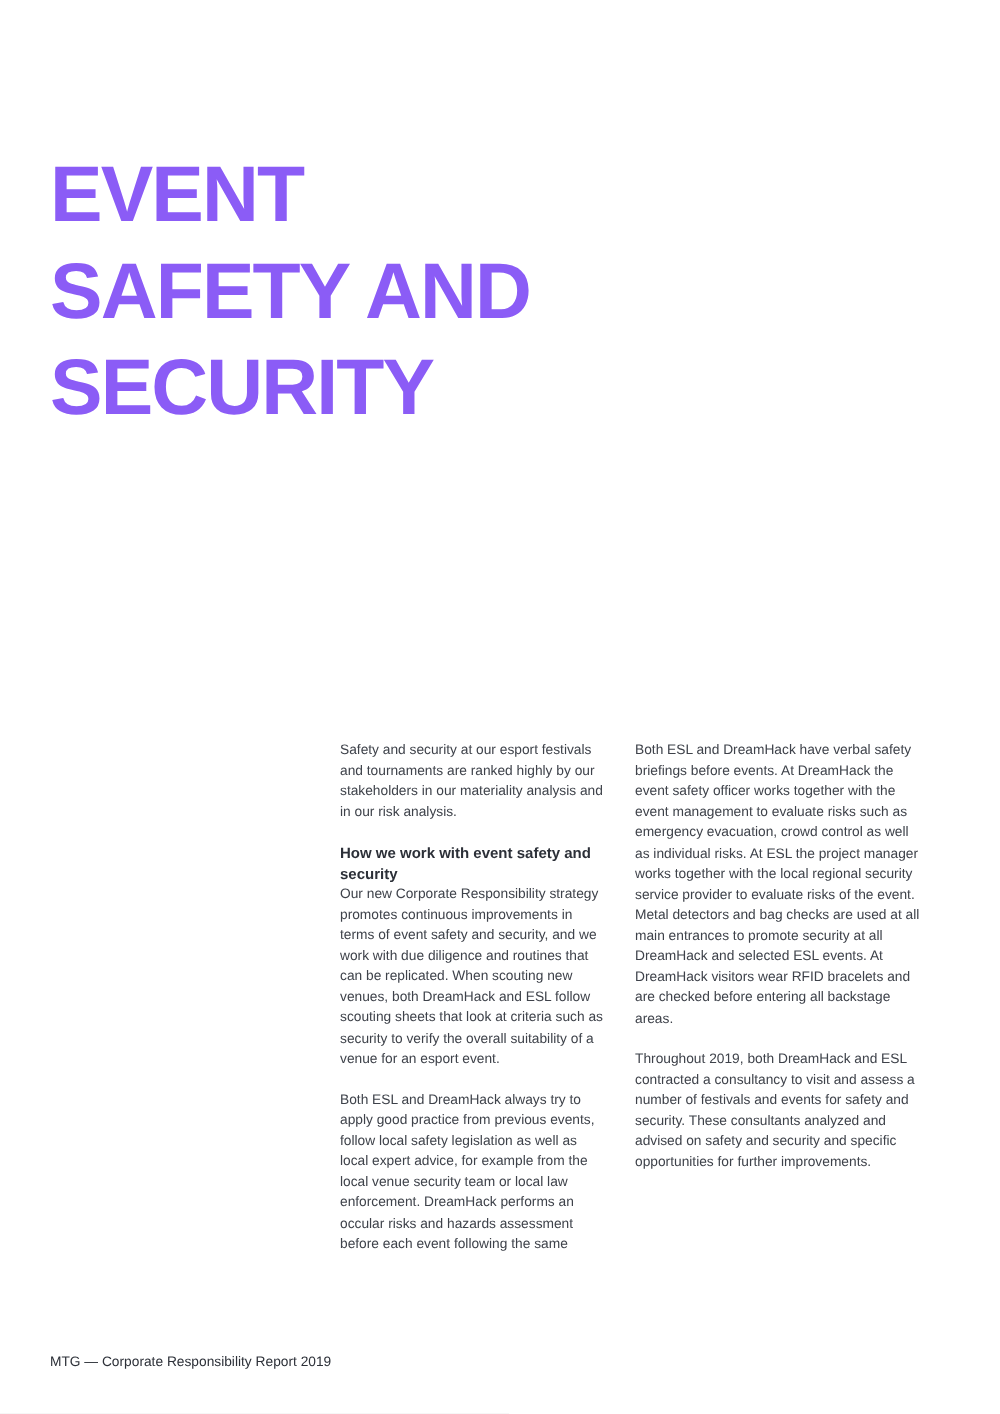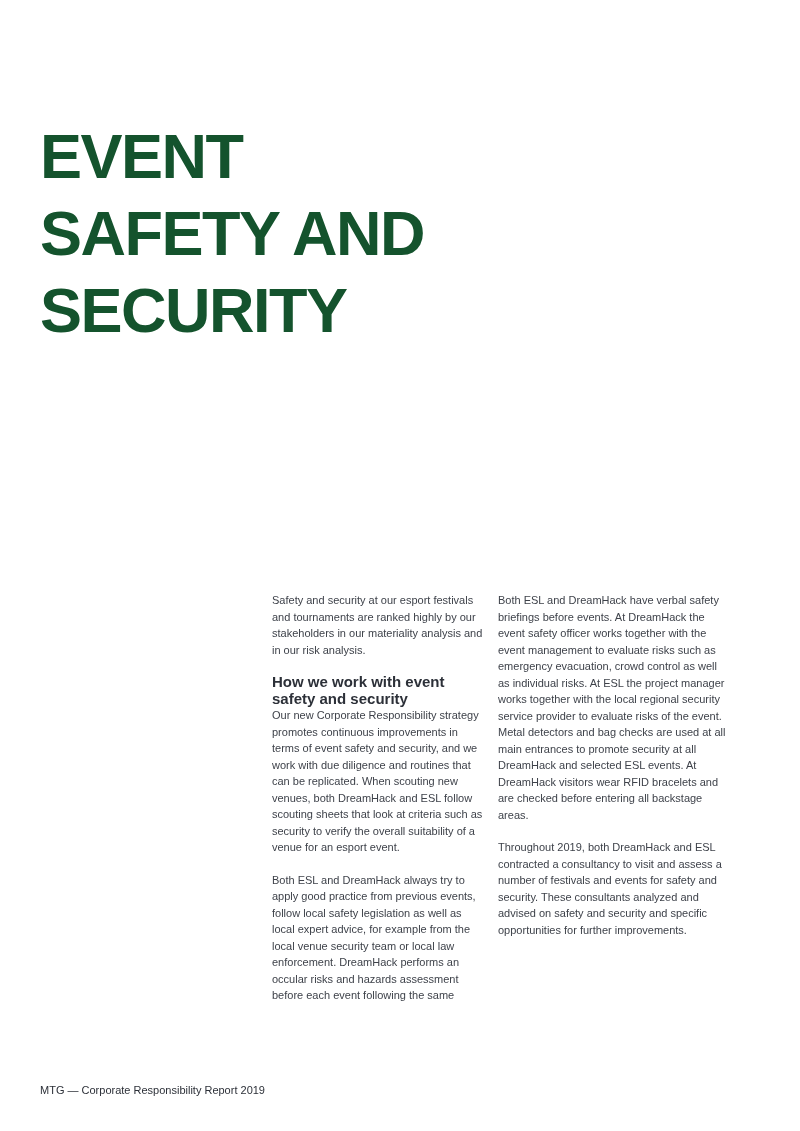--- a/index.html
+++ b/index.html
@@ -18,21 +18,21 @@
   }
   .title {
     position: absolute;
     left: 40px;
     top: 118px;
     margin: 0;
     font-size: 63px;
     line-height: 77px;
     font-weight: 900;
     letter-spacing: -1.5px;
-    color: #14532d;
+    color: #8b5cf6;
   }
   .title-line {
     display: block;
     white-space: nowrap;
   }
   .intro {
     position: absolute;
     left: 272px;
     top: 518px;
     width: 462px;
@@ -41,34 +41,34 @@
     line-height: 24px;
     font-weight: 400;
     color: #2c3038;
   }
   .columns {
     position: absolute;
     left: 272px;
     top: 592px;
     width: 462px;
     display: flex;
-    gap: 14px;
+    gap: 24px;
     color: #3e424a;
     font-size: 11px;
     line-height: 16.5px;
   }
   .col { flex: 1; }
   .col-left  { flex: 0 0 212px; }
   .col-right { flex: 0 0 228px; }
   .col p {
     margin: 0 0 16px 0;
   }
   .col h3 {
     margin: 0;
-    font-size: 15px;
+    font-size: 12px;
     line-height: 16.5px;
     font-weight: 700;
     color: #2c3038;
   }
   .col h3 + p {
     margin-top: 0;
   }
   .footer {
     position: absolute;
     left: 40px;

